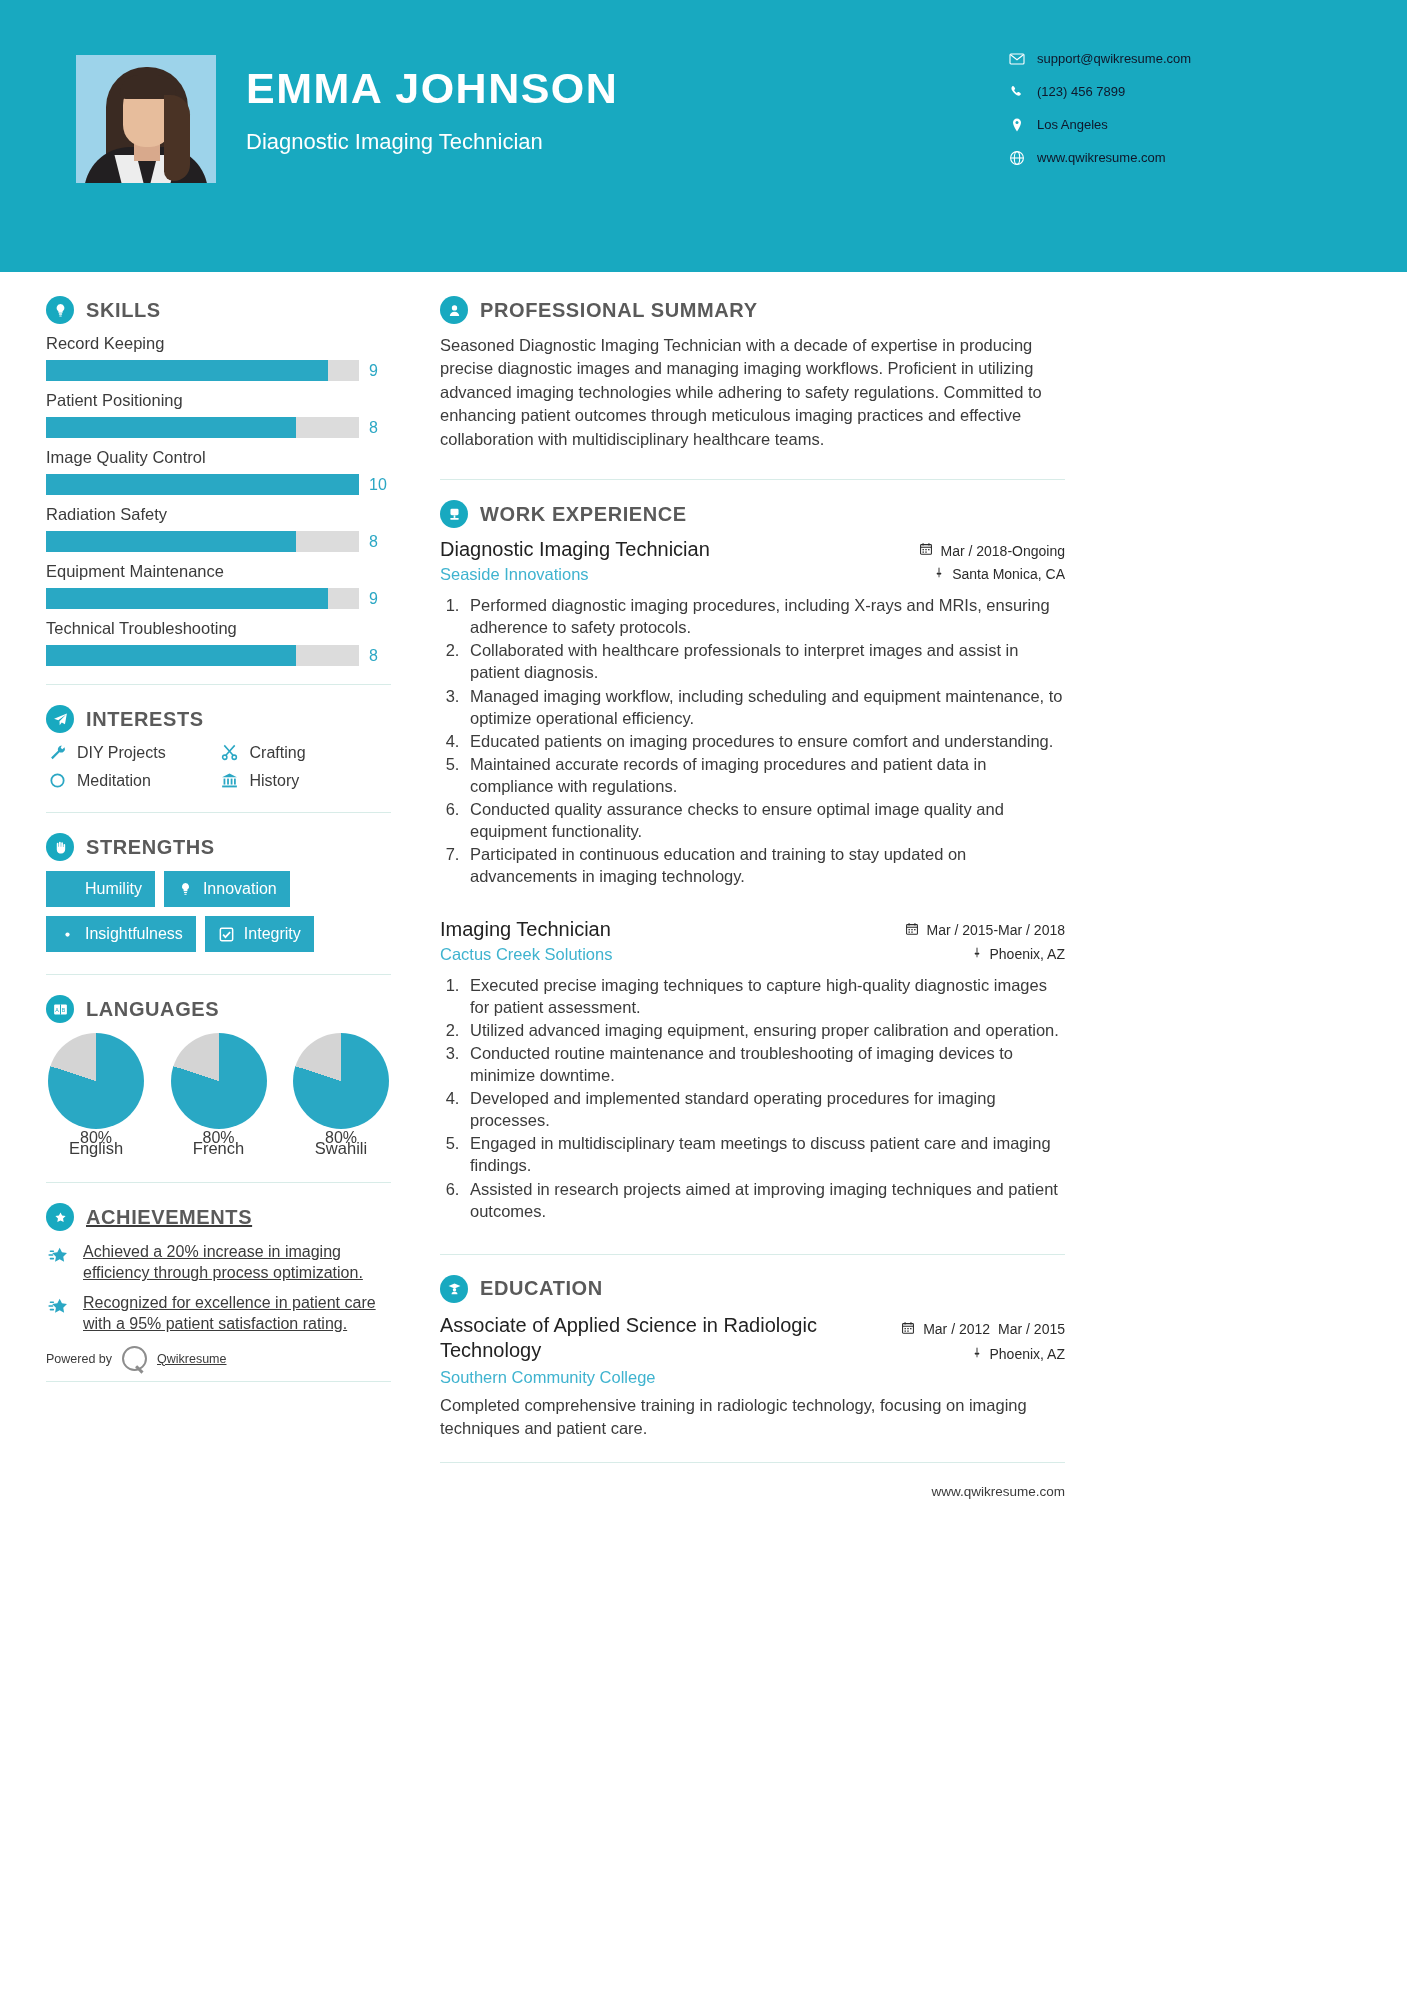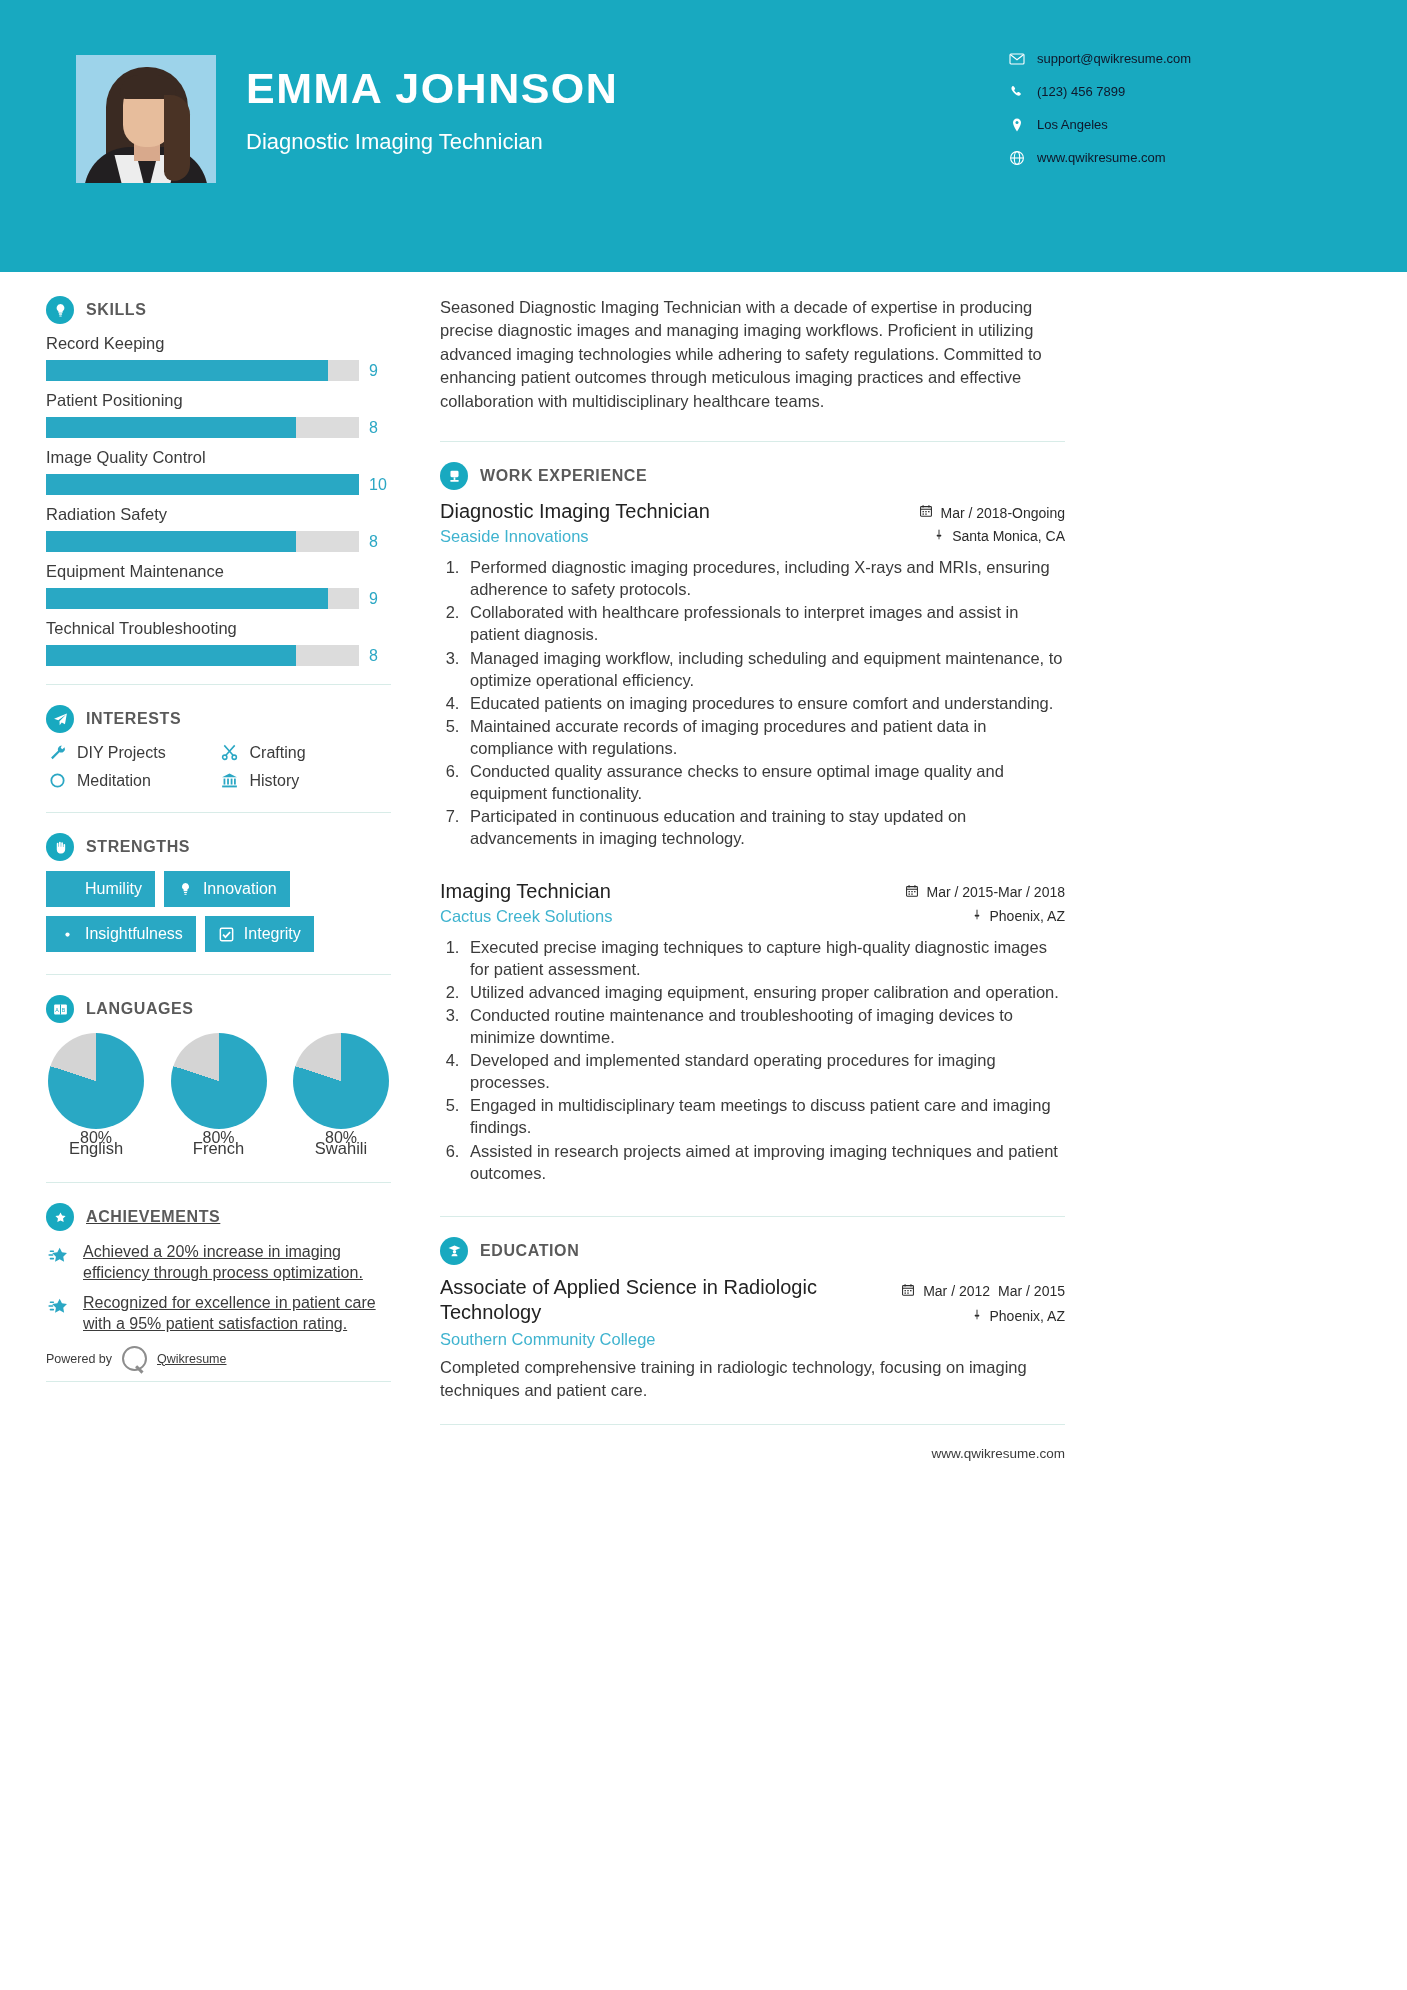--- a/index.html
+++ b/index.html
@@ -45,21 +45,21 @@
   .contact .ic svg { display:block; }
 
   
   .left { position:absolute; left:46px; top:296px; width:345px; }
   .right { position:absolute; left:440px; top:296px; width:625px; }
 
   .divider { height:1px; background:#d8ece8; margin:18px 0 0 0; }
 
   .sec-head { display:flex; align-items:center; gap:12px; margin-bottom:10px; }
   .sec-head .badge { width:28px; height:28px; border-radius:50%; background:#18a9c0; display:flex; align-items:center; justify-content:center; flex:0 0 28px; }
-  .sec-head .title { font-size:16px; font-weight:700; letter-spacing:.6px; color:#5a5a5a; }
+  .sec-head .title { font-size:20px; font-weight:700; letter-spacing:.6px; color:#5a5a5a; }
 
   
   .skill { margin-bottom:10px; }
   .skill .lbl { font-size:16.5px; color:#3b3b3b; margin-bottom:7px; }
   .skill .barrow { display:flex; align-items:center; gap:10px; }
   .skill .track { height:21px; background:#dcdcdc; flex:0 0 313px; position:relative; }
   .skill .fill { height:100%; background:#29a8c4; }
   .skill .val { font-size:16px; color:#2ba7c4; }
 
   
@@ -416,20 +416,29 @@
     <span>Powered by</span>
     <span class="qlogo"></span>
     <span class="qlink">Qwikresume</span>
   </div>
   <div class="divider" style="margin-top:10px;"></div>
 </div>
 
 <div class="right">
 
   <div>
+    <div class="sec-head">
+      <span class="badge">
+        <svg width="17" height="17" viewBox="0 0 16 16">
+            <circle cx="8" cy="5.6" r="2.5" fill="#fff"></circle>
+            <path d="M3.6 13.2c0-2.4 2-4.1 4.4-4.1s4.4 1.7 4.4 4.1z" fill="#fff"></path>
+          </svg>
+      </span>
+      <span class="title">PROFESSIONAL SUMMARY</span>
+    </div>
     <div class="summary">Seasoned Diagnostic Imaging Technician with a decade of expertise in producing precise diagnostic images and managing imaging workflows. Proficient in utilizing advanced imaging technologies while adhering to safety regulations. Committed to enhancing patient outcomes through meticulous imaging practices and effective collaboration with multidisciplinary healthcare teams.</div>
   </div>
 
   <div class="divider" style="margin-top:28px;"></div>
 
   <div style="margin-top:20px;">
     <div class="sec-head">
       <span class="badge">
         <svg width="17" height="17" viewBox="0 0 16 16">
             <rect x="4.2" y="2.6" width="7.6" height="6" rx="1.2" fill="#fff"></rect>

